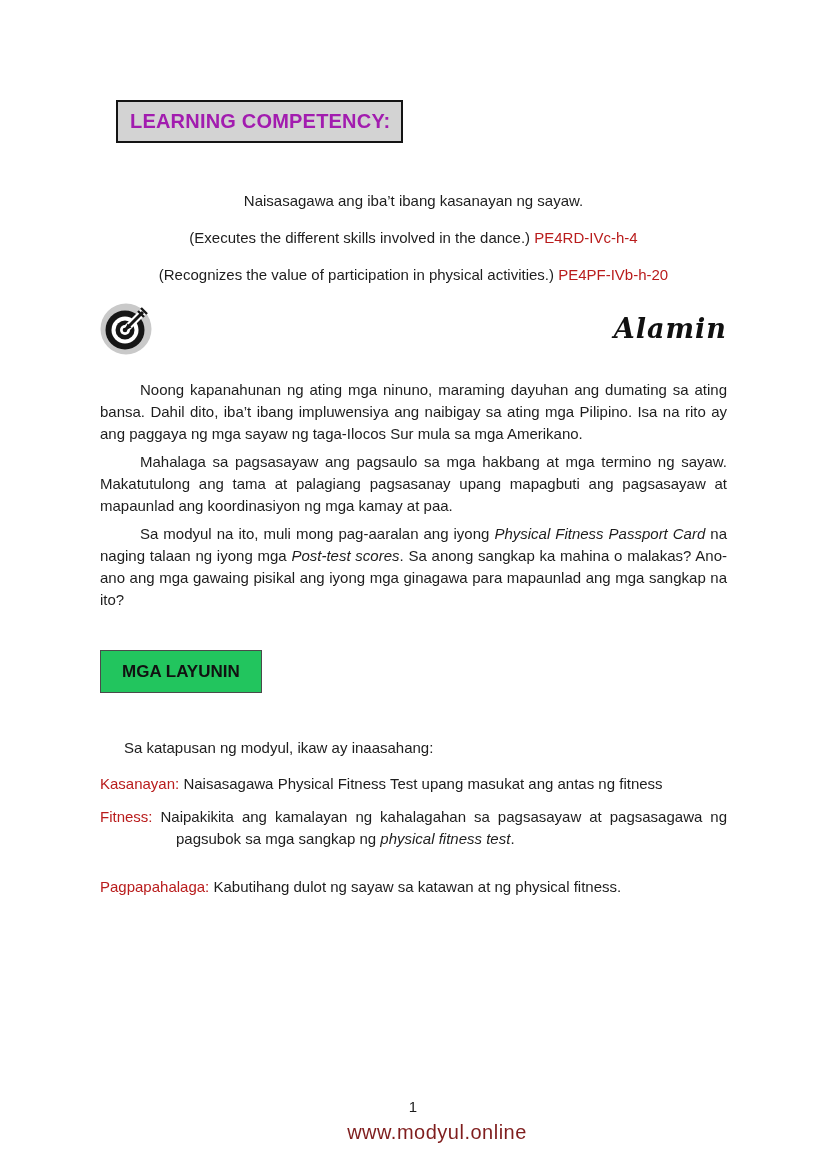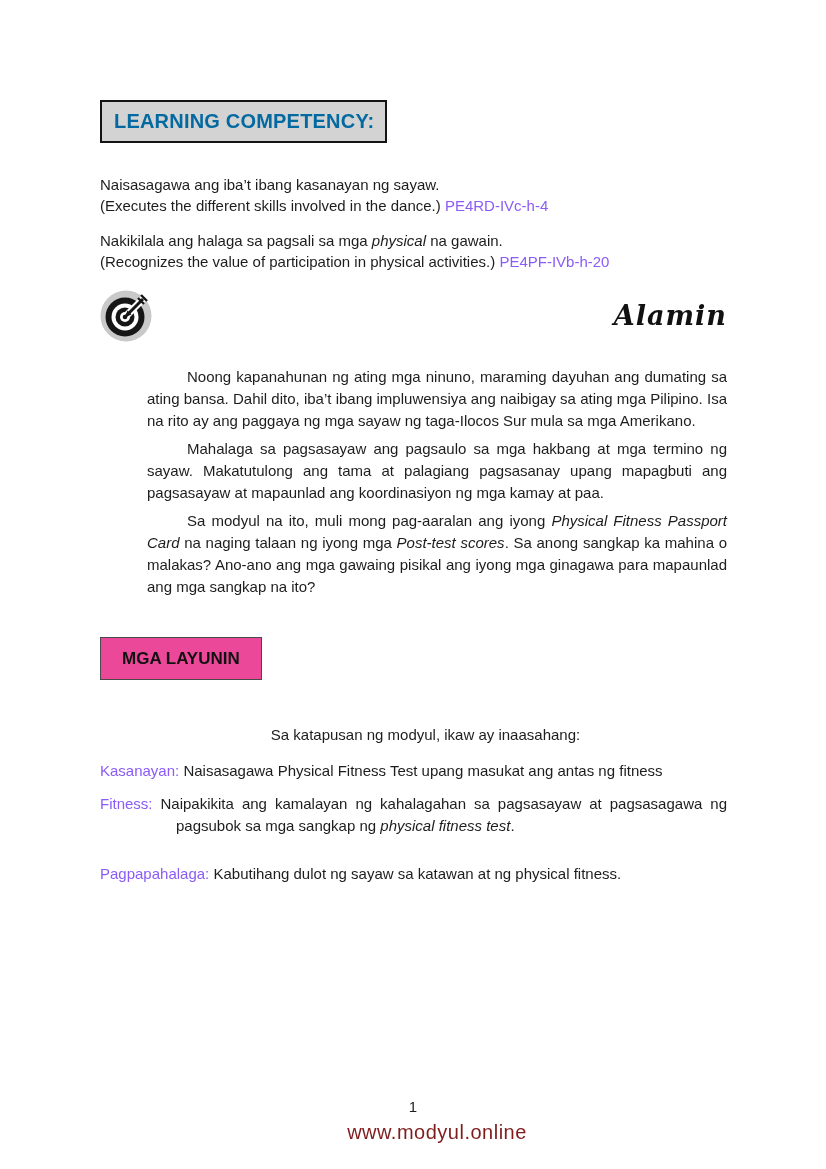--- a/index.html
+++ b/index.html
@@ -23,69 +23,70 @@
   }
   .lc-box {
     display: inline-block;
     background: #d3d3d3;
     border: 2.5px solid #141414;
     padding: 9px 11px 9px 12px;
     font-weight: bold;
     font-size: 20px;
     line-height: 21px;
     letter-spacing: 0.2px;
-    color: #0369a1;
+    color: #a21caf;
     margin-bottom: 31px;
+    margin-left: 16px;
   }
   .comp-line {
-    margin: 0;
+    margin: 16px;
     line-height: 21px;
-    text-align: left;
+    text-align: center;
   }
   .comp-gap { margin-top: 14px; }
   .it { font-style: italic; }
-  .red { color: #8b5cf6; }
+  .red { color: #b91c1c; }
   .alamin-row {
     display: flex;
     align-items: center;
     margin-top: 18px;
     height: 52px;
     justify-content: space-between;
   }
   .alamin-icon { width: 52px; height: 52px; flex: 0 0 auto; }
   .alamin-title {
     font-family: "DejaVu Serif", serif;
     font-style: italic;
     font-weight: bold;
     font-size: 27px;
     letter-spacing: 1px;
     color: #111;
     margin-left: 14px;
   }
-  .paragraphs { margin-top: 24px; margin-left: 47px; }
+  .paragraphs { margin-top: 24px; }
   .para {
     margin: 0 0 6px 0;
     text-align: justify;
     text-indent: 40px;
   }
   .layunin-box {
     display: inline-block;
-    background: #ec4899;
+    background: #22c55e;
     border: 1.5px solid #4a4a4a;
     padding: 11px 21px;
     font-weight: bold;
     font-size: 17px;
     line-height: 19px;
     color: #111;
     margin-top: 33px;
   }
   .intro {
     margin: 44px 0 8px 0;
     text-indent: 24px;
-    text-align: center;
+    text-align: left;
   }
   .objectives { margin-top: 14px; }
   .obj {
     margin: 0 0 11px 0;
     text-align: justify;
     padding-left: 76px;
     text-indent: -76px;
   }
   .obj-last { margin-top: 26px; }
   .page-number {
@@ -115,21 +116,20 @@
 <div class="page">
   <div class="content">
 
     <div class="lc-box">
       <span>LEARNING COMPETENCY:</span>
     </div>
 
     <section>
       <p class="comp-line"><span>Naisasagawa ang iba’t ibang kasanayan ng sayaw.</span></p>
       <p class="comp-line"><span>(Executes the different skills involved in the dance.) </span><span class="red">PE4RD-IVc-h-4</span></p>
-      <p class="comp-line comp-gap"><span>Nakikilala ang halaga sa pagsali sa mga </span><span class="it">physical</span><span> na gawain.</span></p>
       <p class="comp-line"><span>(Recognizes the value of participation in physical activities.) </span><span class="red">PE4PF-IVb-h-20</span></p>
     </section>
 
     <div class="alamin-row">
       <span class="alamin-icon">
         <svg width="52" height="52" viewBox="0 0 52 52" aria-hidden="true">
           <circle cx="26" cy="26" r="25.5" fill="#c9c9c9"></circle>
           <circle cx="25" cy="27" r="19.5" fill="#161616"></circle>
           <circle cx="25" cy="27" r="13.5" fill="#ffffff"></circle>
           <circle cx="25" cy="27" r="9.5" fill="#161616"></circle>

